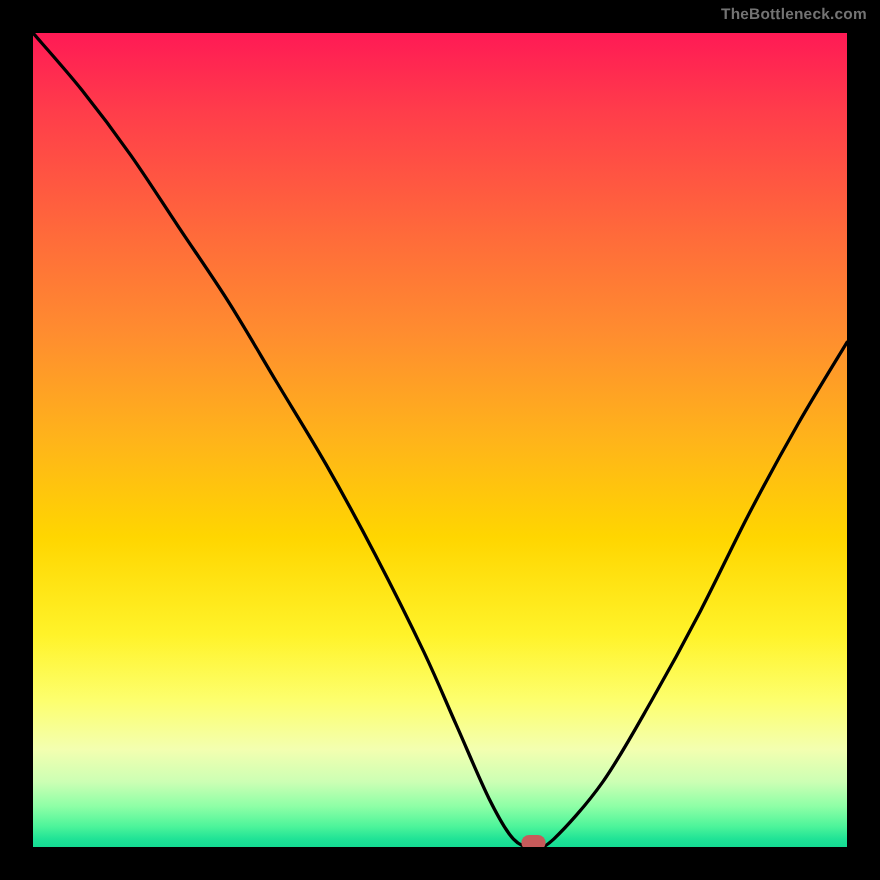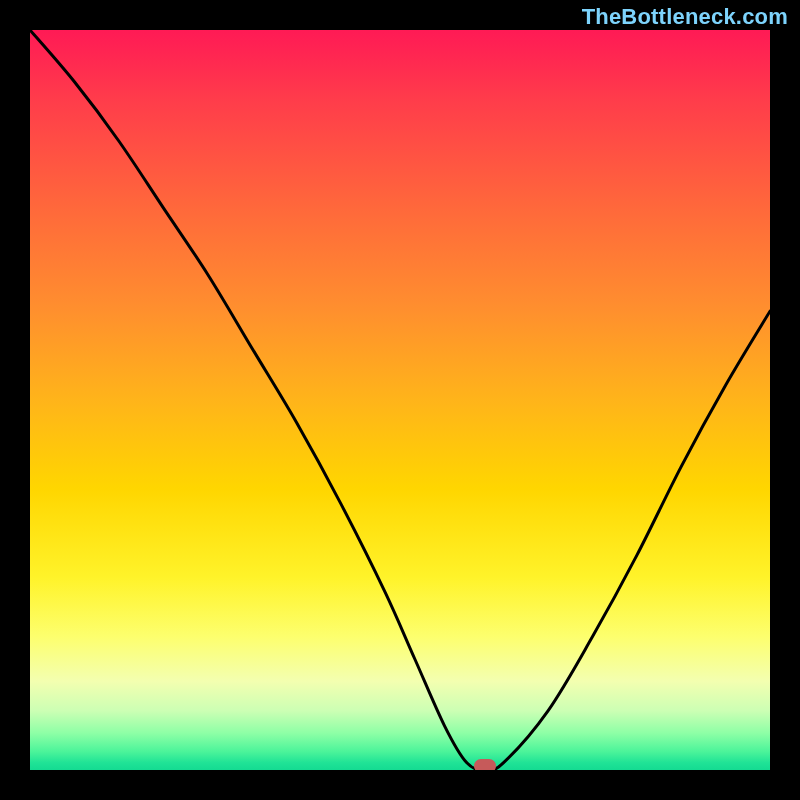--- a/index.html
+++ b/index.html
@@ -14,22 +14,22 @@
   .frame {
     position: relative;
     width: 800px;
     height: 800px;
     background: #000;
   }
   .watermark {
     position: absolute;
     top: 4px;
     right: 12px;
-    color: #7dd3fc;
-    font-size: 22px;
+    color: #737373;
+    font-size: 14px;
     font-weight: 600;
     letter-spacing: 0.2px;
     user-select: none;
     z-index: 5;
   }
   .plot-area {
     position: absolute;
     left: 30px;
     top: 30px;
     width: 740px;

